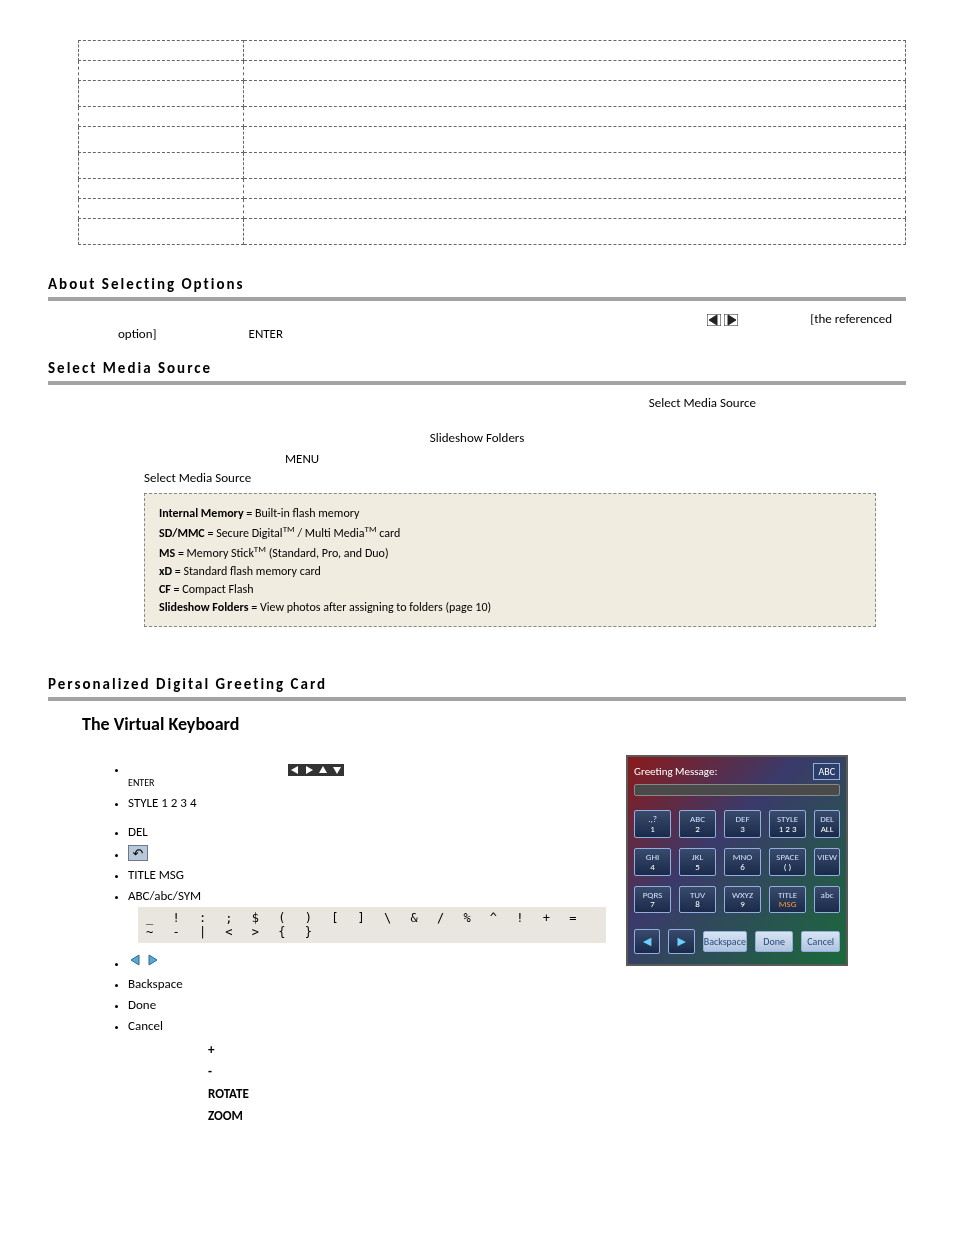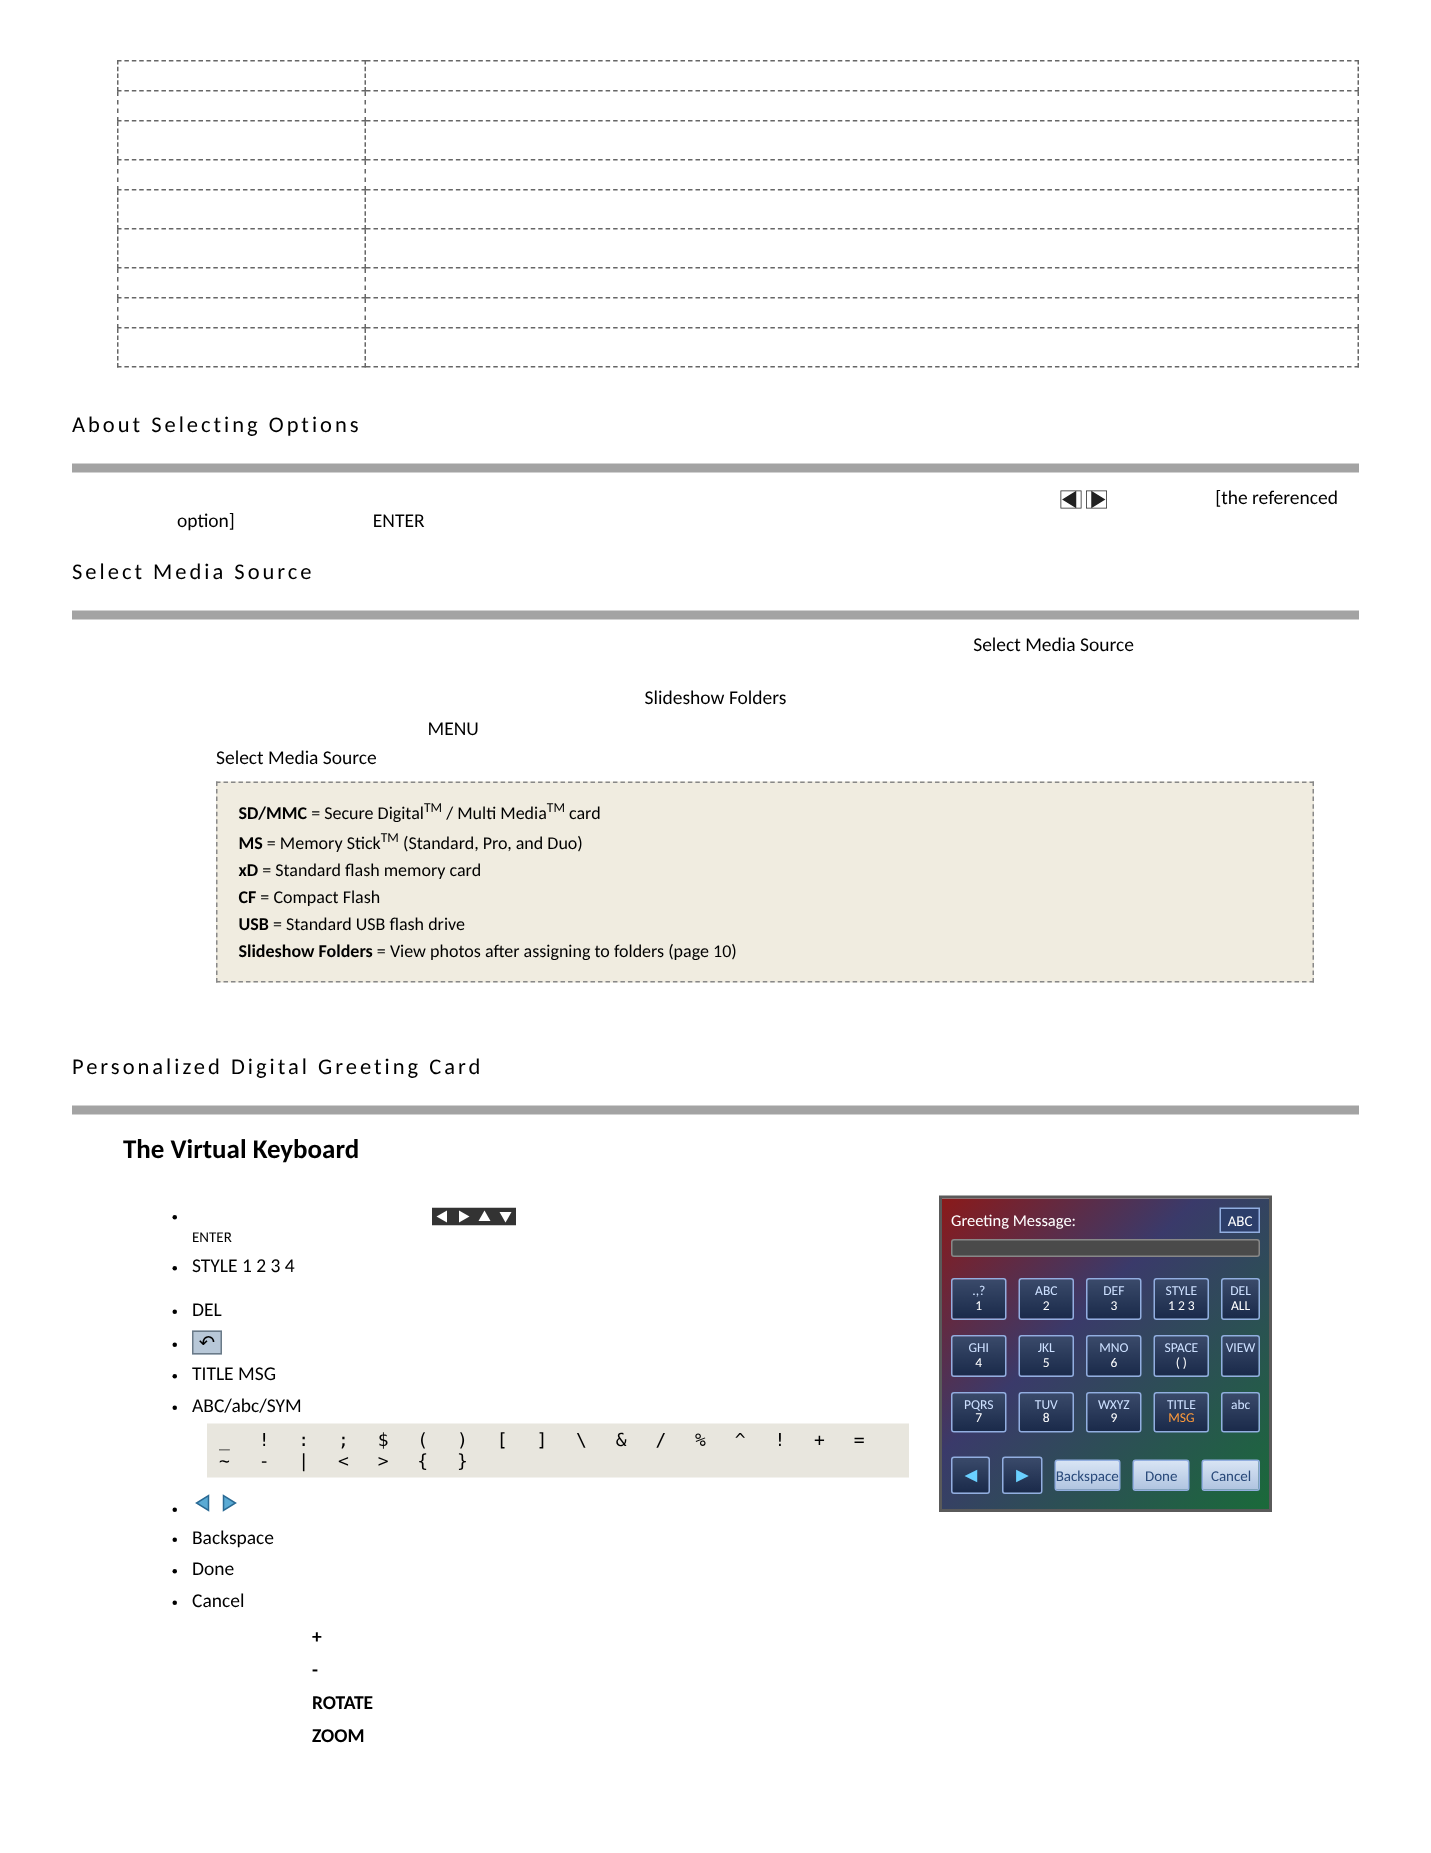--- a/index.html
+++ b/index.html
@@ -20,25 +20,25 @@
     margin-bottom: 30px;
   }
   .empty-table td {
     border: 1px dashed #666;
     height: 20px;
   }
   .empty-table td.col1 { width: 20%; }
   .empty-table tr.tall td { height: 26px; }
 
   h2.section {
-    font-weight: normal;
+    font-weight: bold;
     font-size: 15px;
     letter-spacing: 2px;
-    border-bottom: 6px solid #a3a3a3;
-    padding-bottom: 16px;
+    border-bottom: 4px solid #a3a3a3;
+    padding-bottom: 4px;
     margin: 18px 0 10px 0;
   }
   .arrows-inline svg { vertical-align: middle; }
   .flexline { display: flex; align-items: center; gap: 6px; }
   .flexline .spacer { flex: 1; }
 
   .media-box {
     background: #f0ece0;
     border: 1px dashed #888;
     border-radius: 0;
@@ -188,25 +188,25 @@
   <span class="bold">Slideshow Folders</span>
 </div>
 <div style="margin-left:200px;padding-left:37px;">
   <span class="bold">MENU</span>
 </div>
 <div style="margin-left:96px; margin-top:4px;">
   <span class="bold">Select Media Source</span>
 </div>
 
 <div class="media-box">
+  <div><b>Internal Memory</b><span> = Built-in flash memory</span></div>
   <div><b>SD/MMC</b><span> = Secure Digital</span><sup>TM</sup><span> / Multi Media</span><sup>TM</sup><span> card</span></div>
   <div><b>MS</b><span> = Memory Stick</span><sup>TM</sup><span> (Standard, Pro, and Duo)</span></div>
   <div><b>xD</b><span> = Standard flash memory card</span></div>
   <div><b>CF</b><span> = Compact Flash</span></div>
-  <div><b>USB</b><span> = Standard USB flash drive</span></div>
   <div><b>Slideshow Folders</b><span> = View photos after assigning to folders (page 10)</span></div>
 </div>
 
 <h2 class="section" style="margin-top:48px;">Personalized Digital Greeting Card</h2>
 
 <div class="vk-title">The Virtual Keyboard</div>
 
 <div class="vk-layout">
   <div class="vk-left">
     <ul class="vk">

